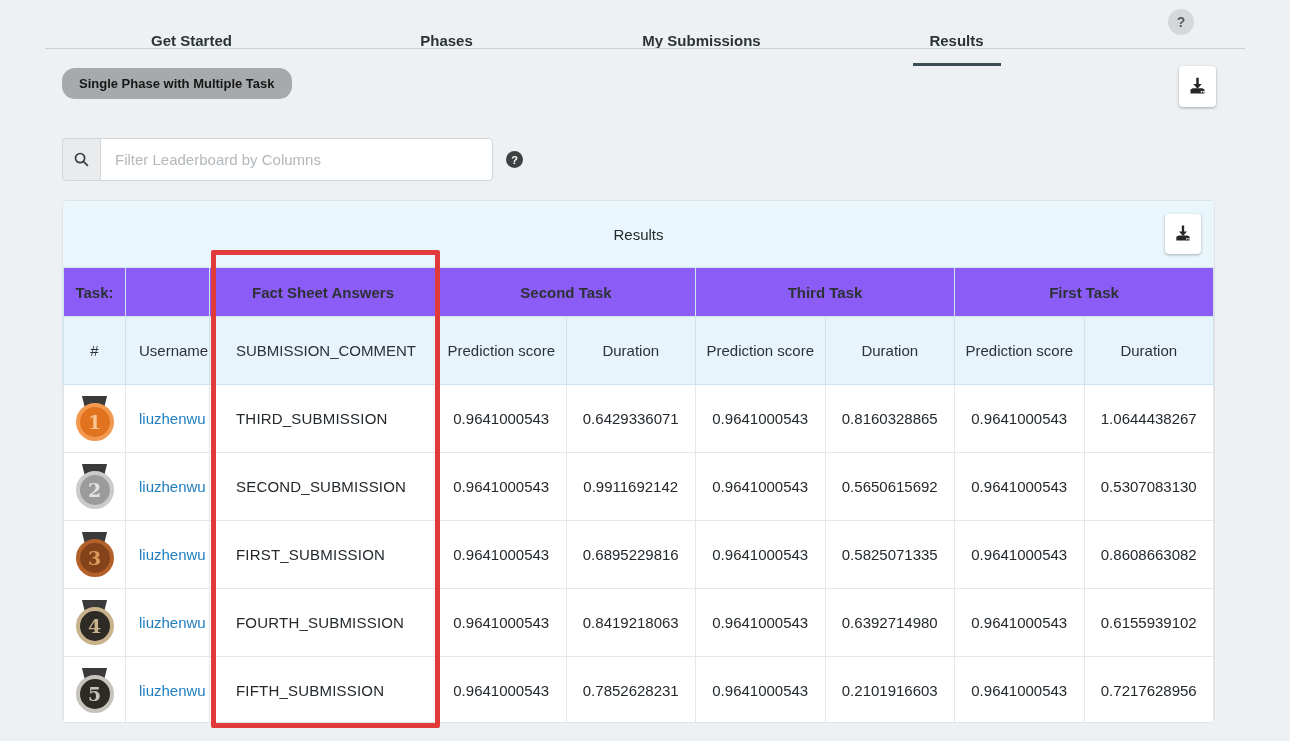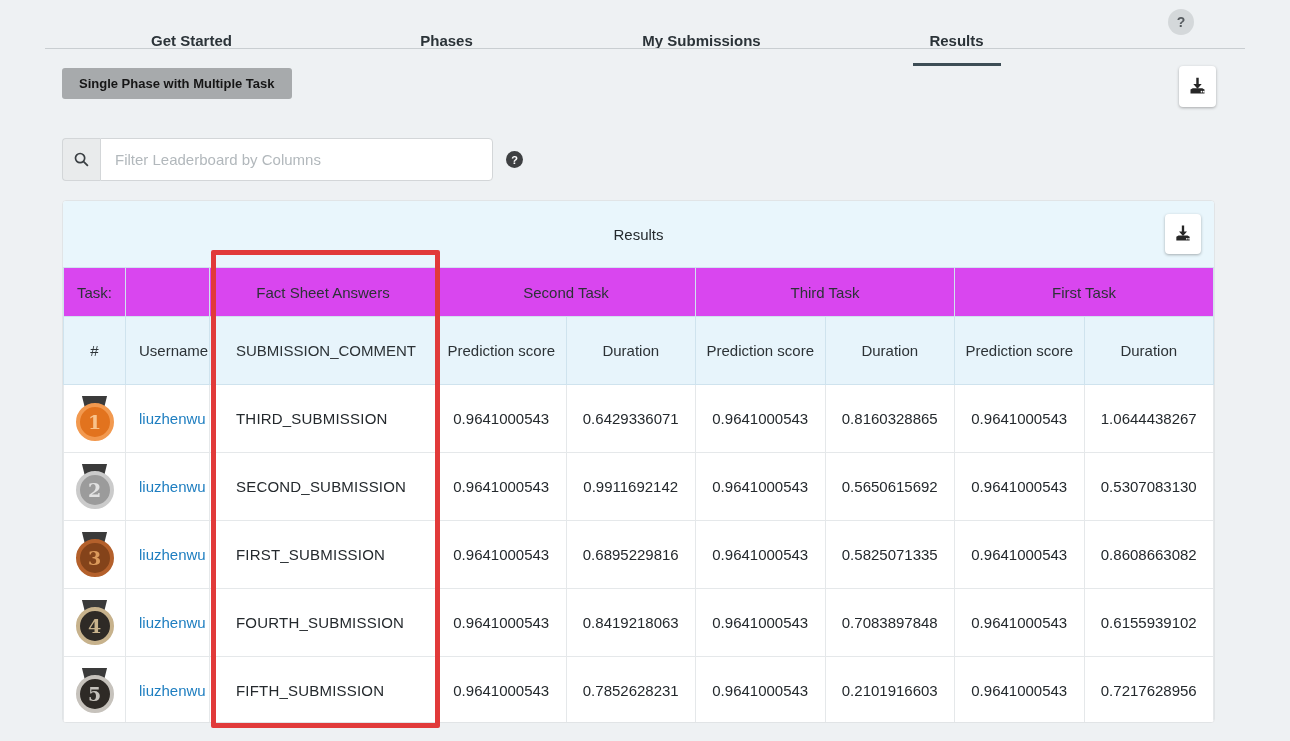--- a/index.html
+++ b/index.html
@@ -25,21 +25,21 @@
   }
   .nav-help {
     position:absolute; top:9px; left:1168px; width:26px; height:26px; border-radius:50%;
     background:#d4d8da; color:#565b5f; font-size:14px; font-weight:700;
     display:flex; align-items:center; justify-content:center; cursor:pointer;
   }
 
   
   .phase-btn {
     position:absolute; top:68px; left:62px; height:31px; padding:0 17px;
-    background:#a7aaac; border:none; border-radius:3px;
+    background:#a7aaac; border:none; border-radius:13px;
     font-family:inherit; font-size:13px; font-weight:700; color:#161616; cursor:pointer;
   }
   .dl-btn {
     background:#fff; border:none; border-radius:4px;
     box-shadow:0 1px 3px rgba(0,0,0,.3);
     display:flex; align-items:center; justify-content:center; cursor:pointer;
   }
   .page-dl { position:absolute; top:66px; left:1179px; width:37px; height:41px; }
 
   
@@ -67,21 +67,21 @@
   }
   .card-title {
     position:relative; height:66px; background:#e9f6fc;
     display:flex; align-items:center; justify-content:center;
     font-size:15px; color:#24292d;
   }
   .card-dl { position:absolute; right:13px; top:13px; width:36px; height:40px; }
 
   table { width:100%; border-collapse:collapse; table-layout:fixed; }
   th, td { border:1px solid #dbe7ee; font-weight:400; }
-  thead tr.group th { height:49px; background:#d946ef; font-size:15px; color:#2c3236; border-color:#cfe3ee; }
+  thead tr.group th { height:49px; background:#8b5cf6; font-size:15px; color:#2c3236; border-color:#cfe3ee;font-weight:bold; }
   thead tr.sub th   { height:68px; background:#e7f4fb; font-size:15px; color:#2c3236; border-color:#cfe3ee; }
   th.left, td.left { text-align:left; }
   .pad-sm { padding-left:13px; }
   .pad-lg { padding-left:26px; }
   tbody td { height:68px; background:#fff; font-size:15px; color:#24292d; text-align:center; border-color:#e5e8ea; }
   td.username { color:#1e7ec0; white-space:nowrap; overflow:hidden; }
   td.username span { cursor:pointer; }
   td.comment { letter-spacing:.2px;margin-top:16px; }
 
   
@@ -256,21 +256,21 @@
             <div class="medal medal-fourth">
               <span class="ribbon"></span>
               <span class="disc">4</span>
             </div>
           </td>
           <td class="username left pad-sm"><span>liuzhenwu</span></td>
           <td class="comment left pad-lg">FOURTH_SUBMISSION</td>
           <td>0.9641000543</td>
           <td>0.8419218063</td>
           <td>0.9641000543</td>
-          <td>0.7083897848</td>
+          <td>0.6392714980</td>
           <td>0.9641000543</td>
           <td>0.6155939102</td>
         </tr>
         <tr>
           <td>
             <div class="medal medal-fifth">
               <span class="ribbon"></span>
               <span class="disc">5</span>
             </div>
           </td>

